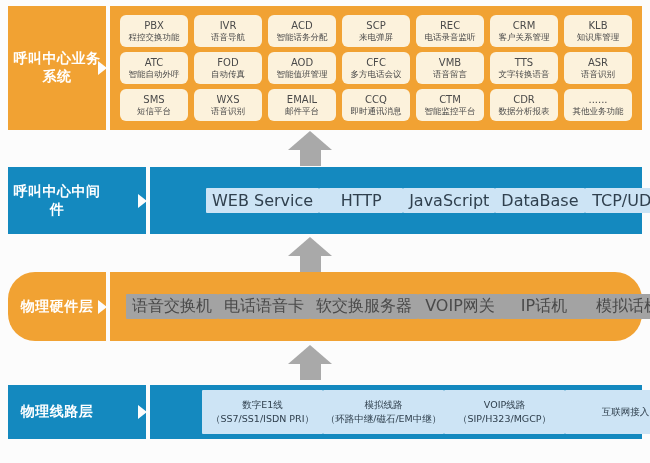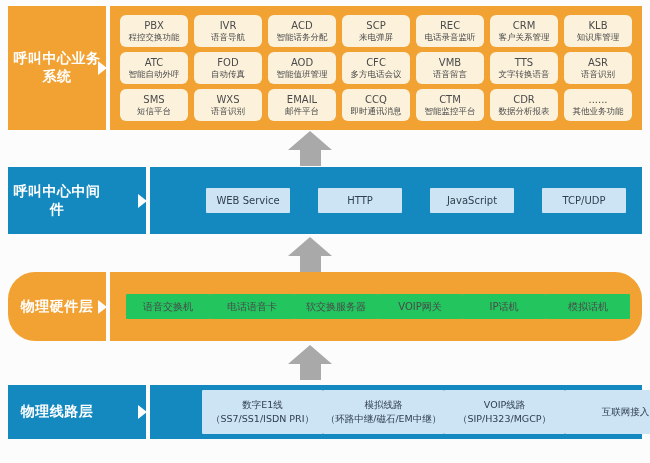--- a/index.html
+++ b/index.html
@@ -34,24 +34,24 @@
   .mini-box .bt { font-size:10px; }
   .mini-box .bs { font-size:8.5px; white-space:nowrap; }
   
   .row-content {
     flex:1; display:flex; align-items:center; justify-content:space-between;
     padding:0 16px;
   }
   .pill {
     min-width:72px; height:25px; padding:0 6px;
     display:flex; align-items:center; justify-content:center;
-    font-size:10px; color:#3b3b3b; white-space:nowrap; border-radius:1px;
+    font-size:16px; color:#3b3b3b; white-space:nowrap; border-radius:1px;
   }
   .pill.on-blue   { background:#CDE4F5; color:#30404e; }
-  .pill.on-orange { background:#22c55e; color:#4a4a4a; }
+  .pill.on-orange { background:#a3a3a3; color:#4a4a4a; }
   
   .row-content.lines { padding:0 12px; }
   .line-box {
     width:121px; height:44px; background:#CDE4F5; border-radius:1px;
     display:flex; flex-direction:column; align-items:center; justify-content:center;
     color:#30404e; font-size:9.5px; line-height:1.5; text-align:center; white-space:nowrap;
   }
   
   .up-arrow { position:absolute; left:288px; width:44px; }
   .up-arrow .head {
@@ -174,20 +174,21 @@
 
   <div class="band blue" id="band-middleware">
     <div class="band-label">呼叫中心中间件</div>
     <div class="band-sep">
         <span class="tri"></span>
       </div>
     <div class="row-content">
       <div class="pill on-blue">WEB Service</div>
       <div class="pill on-blue">HTTP</div>
       <div class="pill on-blue">JavaScript</div>
+      <div class="pill on-blue">DataBase</div>
       <div class="pill on-blue">TCP/UDP</div>
     </div>
   </div>
 
   <div class="up-arrow" id="arrow-2">
       <div class="head"></div>
       <div class="stem"></div>
     </div>
 
   <div class="band orange" id="band-hardware">

